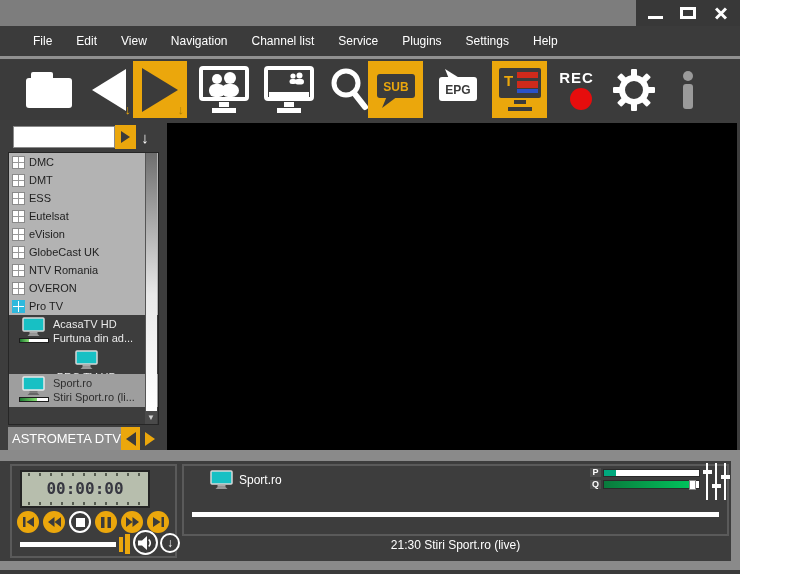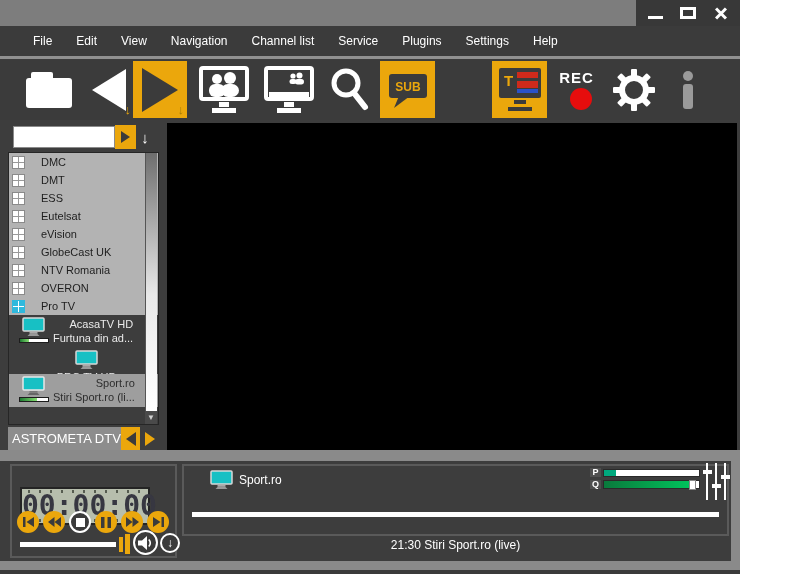--- a/index.html
+++ b/index.html
@@ -51,36 +51,36 @@
 
   
   .sidebar { position:absolute; left:5px; top:122px; width:155px; height:328px; }
   .search-row { position:absolute; left:8px; top:3px; height:24px; display:flex; align-items:center; }
   .search-input { width:102px; height:22px; background:#fff; border:1px solid #8a8a8a; font-size:12px; padding:0 3px; }
   .search-go { width:21px; height:24px; background:#EBA70C; display:flex; align-items:center; justify-content:center; }
   .search-go .tri { width:0; height:0; border-top:6px solid transparent; border-bottom:6px solid transparent; border-left:9px solid #3b3b3b; }
   .search-drop { width:18px; text-align:center; color:#fff; font-size:15px; font-weight:bold; }
 
   .chan-list { position:absolute; left:3px; top:30px; width:151px; height:273px; background:#b3b3b3; border:1px solid #262626; }
-  .sat-row { display:flex; align-items:center; height:18px; padding-left:3px; gap:16px; font-size:11px; color:#1e1e1e; }
+  .sat-row { display:flex; align-items:center; height:18px; padding-left:3px; gap:4px; font-size:11px; color:#1e1e1e; }
   .grid-icon { width:13px; height:13px; border:1px solid #8a8a8a; flex:0 0 auto;
     background:
       linear-gradient(to right, transparent 5px, #9a9a9a 5px, #9a9a9a 6px, transparent 6px),
       linear-gradient(to bottom, transparent 5px, #9a9a9a 5px, #9a9a9a 6px, transparent 6px),
       #fff; }
   .grid-icon.cyan { border-color:#2fb9dd;
     background:
       linear-gradient(to right, transparent 5px, #fff 5px, #fff 6px, transparent 6px),
       linear-gradient(to bottom, transparent 5px, #fff 5px, #fff 6px, transparent 6px),
       #2fb9dd; }
 
   .chan-sub { position:absolute; left:0; top:162px; width:149px; height:109px; background:#3d3d3d; color:#eaeaea; }
   .ch-entry { display:flex; padding:2px 0 0 6px; }
   .ch-icon-col { width:38px; display:flex; flex-direction:column; align-items:center; gap:1px; flex:0 0 auto; }
-  .ch-text { font-size:11px; line-height:14px; white-space:nowrap; overflow:hidden;text-align:right; }
+  .ch-text { font-size:11px; line-height:14px; white-space:nowrap; overflow:hidden; }
   .ch-entry.two { height:33px; }
   .ch-entry.one { height:26px; align-items:center;flex-direction:column; }
   .ch-entry.sel { background:#9e9e9e; color:#2e2e2e; }
   .mini-prog { width:30px; height:5px; background:#fff; border:1px solid #1d1d1d; }
   .mini-prog .fill { height:100%; background:linear-gradient(90deg,#1d7a31,#86df72); }
 
   .list-scroll { position:absolute; right:1px; top:0; width:12px; height:258px;
                  background:linear-gradient(180deg,#6e6e6e,#e9e9e9 55%,#ffffff); border-left:1px solid #555; }
   .scroll-btn { position:absolute; right:1px; bottom:0; width:12px; height:13px; background:#4a4a4a;
                 color:#cfcfcf; font-size:8px; text-align:center; line-height:13px; }
@@ -98,22 +98,22 @@
   .video { position:absolute; left:167px; top:123px; width:570px; height:327px; background:#000; }
 
   
   .hsep { position:absolute; left:0; top:450px; width:740px; height:11px; background:#8a8a8a; }
   .bottom { position:absolute; left:0; top:461px; width:740px; height:100px; background:#3d3d3d; }
   .edge-right  { position:absolute; left:731px; top:455px; width:9px; height:115px; background:#8a8a8a; }
   .edge-bottom { position:absolute; left:0; top:561px; width:740px; height:9px; background:#8a8a8a; }
   .edge-strip  { position:absolute; left:0; top:570px; width:740px; height:4px; background:#3a3a3a; }
 
   .player-box { position:absolute; left:10px; top:464px; width:167px; height:94px; background:#3d3d3d; border:2px solid #5a5a5a; }
-  .lcd { position:absolute; left:8px; top:21px; width:130px; height:38px; background:#b7bead; border:2px solid #242424;
-         color:#373741; font-family:"DejaVu Sans Mono", monospace; font-weight:bold; font-size:28px;
+  .lcd { position:absolute; left:8px; top:4px; width:130px; height:38px; background:#b7bead; border:2px solid #242424;
+         color:#373741; font-family:"DejaVu Sans Mono", monospace; font-weight:bold; font-size:16px;
          text-align:center; line-height:34px; }
   .lcd::before, .lcd::after { content:""; position:absolute; left:6px; right:6px; height:3px;
          background:repeating-linear-gradient(90deg,#565c50 0 2px, transparent 2px 11px); }
   .lcd::before { top:1px; } .lcd::after { bottom:1px; }
 
   .pb-row { position:absolute; left:5px; top:45px; display:flex; gap:4px; align-items:center; }
   .pb { width:22px; height:22px; border-radius:50%; background:#EBA70C; display:flex; align-items:center; justify-content:center; }
   .pb svg { display:block; }
   .pb.stop { background:#3b3b3b; border:2px solid #fff; }
   .pb.stop .sq { width:9px; height:9px; background:#fff; }
@@ -226,28 +226,35 @@
       </svg>
     </div>
 
     <div class="tbtn" style="left:320px;width:55px;">
       <svg width="46" height="48" viewBox="0 0 46 48">
         <circle cx="21" cy="17" r="12" fill="none" stroke="#fff" stroke-width="5"></circle>
         <line x1="29" y1="27" x2="40" y2="41" stroke="#fff" stroke-width="6" stroke-linecap="round"></line>
       </svg>
     </div>
 
-    <div class="tbtn active" style="left:380px;width:55px;justify-content:center;">
+    <div class="tbtn active" style="left:368px;width:55px;justify-content:center;">
       <svg width="44" height="46" viewBox="0 0 44 46">
         <rect x="3" y="7" width="38" height="24" rx="3" fill="#3b3b3b"></rect>
         <path d="M13 29 L8 41 L24 29 Z" fill="#3b3b3b"></path>
         <text x="22" y="24" text-anchor="middle" font-family="Liberation Sans, sans-serif" font-size="12" font-weight="bold" fill="#EBA70C">SUB</text>
       </svg>
     </div>
 
+    <div class="tbtn" style="left:432px;width:52px;">
+      <svg width="46" height="46" viewBox="0 0 46 46">
+        <path d="M14 12 L10 2 L26 12 Z" fill="#fff"></path>
+        <rect x="4" y="10" width="38" height="24" rx="3" fill="#fff"></rect>
+        <text x="23" y="27" text-anchor="middle" font-family="Liberation Sans, sans-serif" font-size="12" font-weight="bold" fill="#3b3b3b">EPG</text>
+      </svg>
+    </div>
 
     <div class="tbtn active" style="left:492px;width:55px;">
       <svg width="46" height="48" viewBox="0 0 46 48">
         <rect x="2" y="2" width="42" height="30" rx="2" fill="#3b3b3b"></rect>
         <text x="7" y="20" font-family="Liberation Sans, sans-serif" font-size="15" font-weight="bold" fill="#EBA70C">T</text>
         <rect x="20" y="6" width="21" height="6" fill="#cf2a1b"></rect>
         <rect x="20" y="15" width="21" height="7" fill="#cf2a1b"></rect>
         <rect x="20" y="23" width="21" height="4" fill="#2b52c9"></rect>
         <rect x="17" y="34" width="12" height="4" fill="#3b3b3b"></rect>
         <rect x="11" y="41" width="24" height="4" fill="#3b3b3b"></rect>

